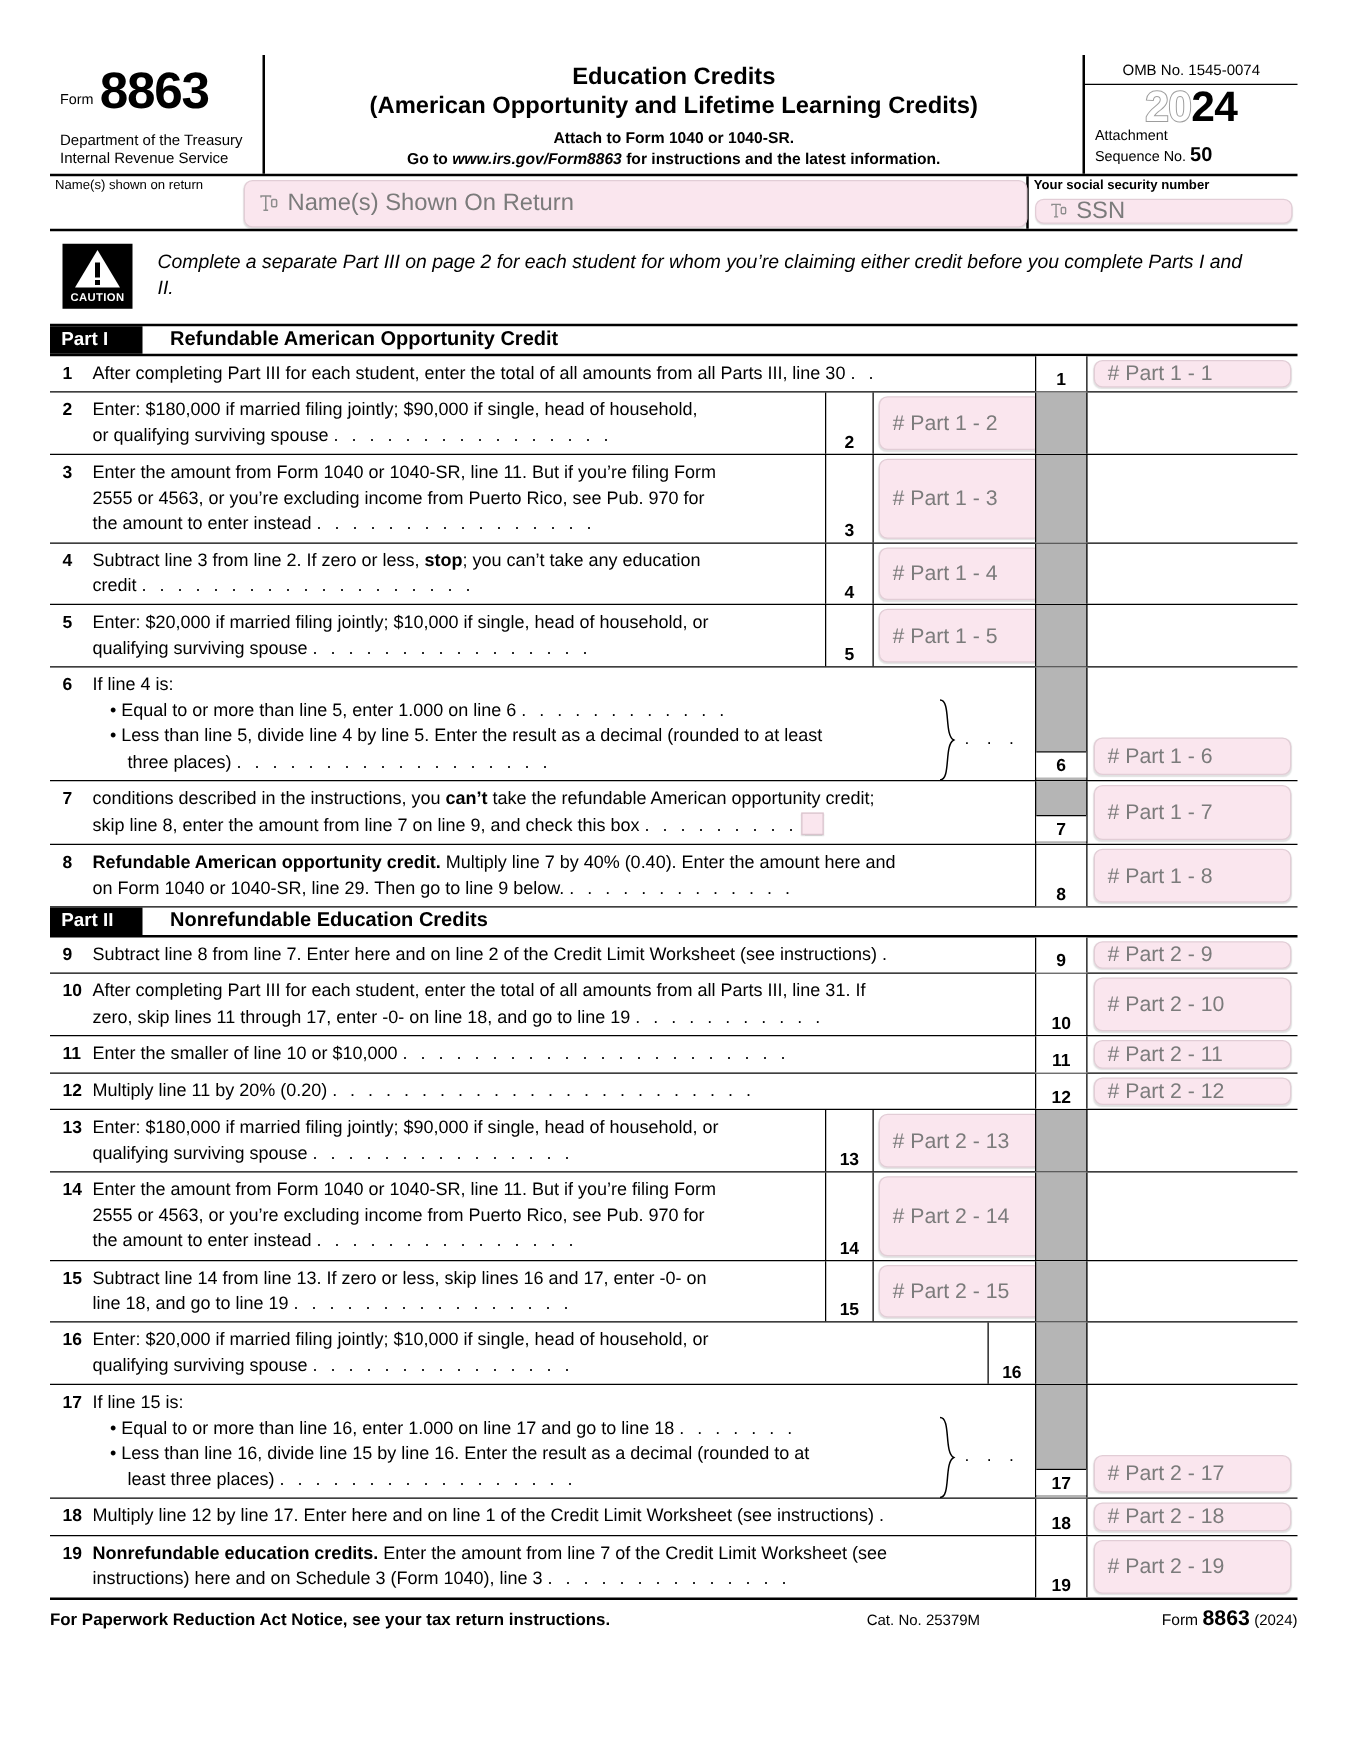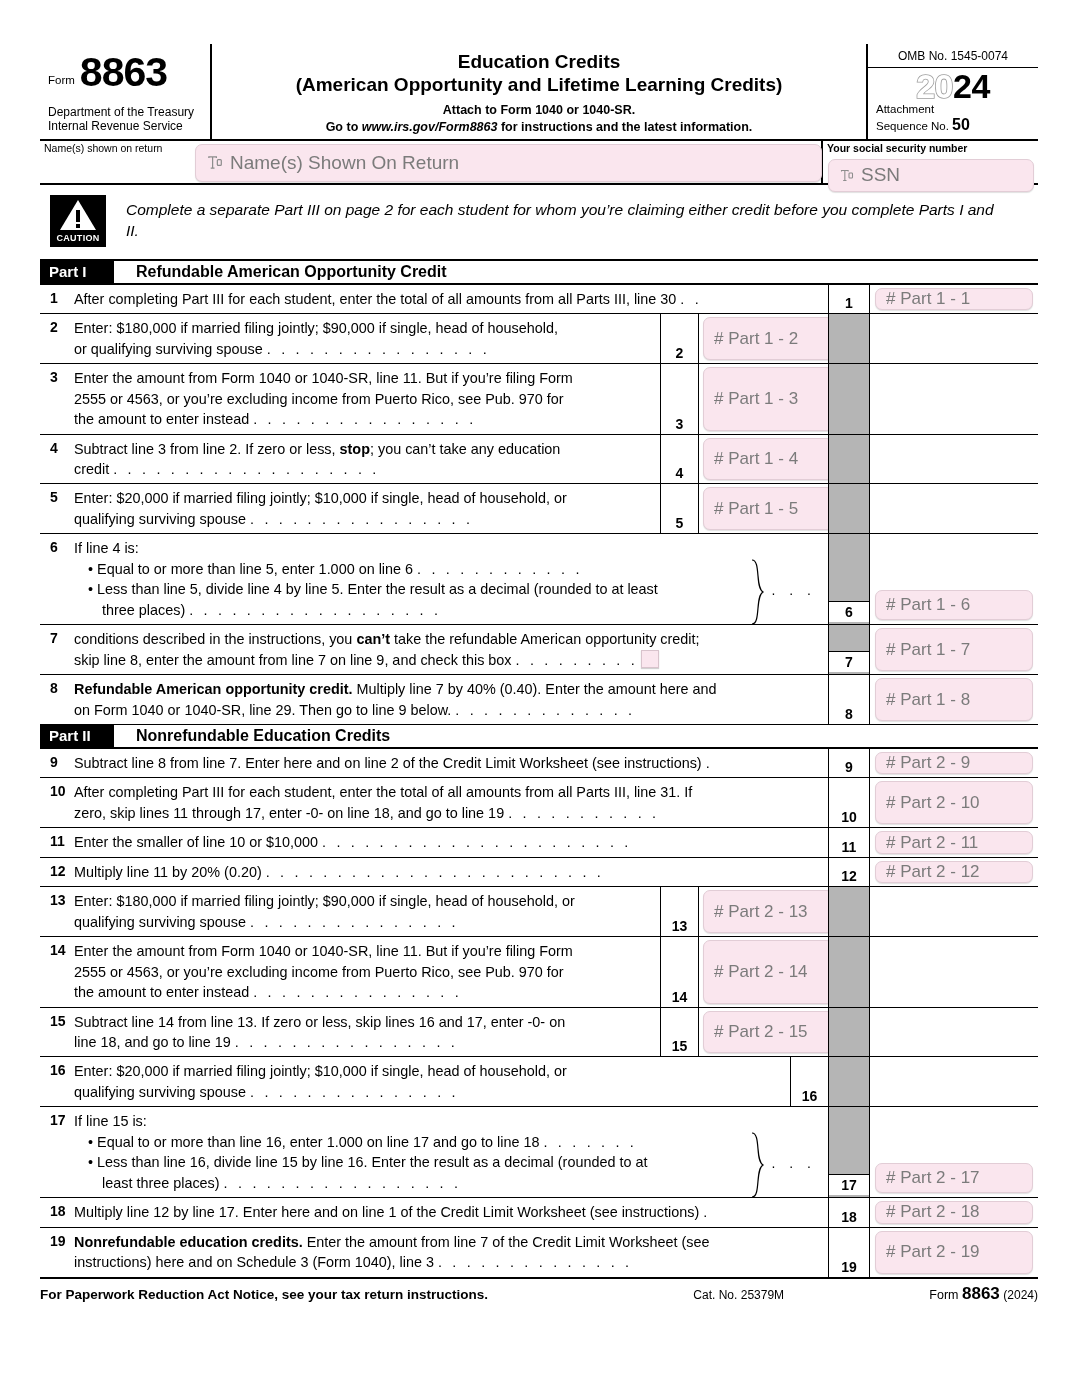--- a/index.html
+++ b/index.html
@@ -88,21 +88,21 @@
     white-space: nowrap;
     box-shadow: 0 1px 1px rgba(0,0,0,.12);
   }
   .field .fi { flex: 0 0 auto; display:inline-flex; align-items:center; }
   .field .ftxt { overflow: hidden; text-overflow: clip; white-space: nowrap; }
 
   .name-field {
     position: absolute; left: 155px; top: 3px; right: -1px; height: 38px;
   }
   .ssn-field {
-    position: absolute; left: 5px; top: 18px; right: 4px; height: 33px;
+    position: absolute; left: 5px; top: 18px; right: 4px; height: 20px;
   }
 
   
   .cautionrow {
     display: flex; align-items: center;
     padding: 10px 0 12px 10px;
     border-bottom: 2px solid #000;
     gap: 20px;
   }
   .caution-icon {

